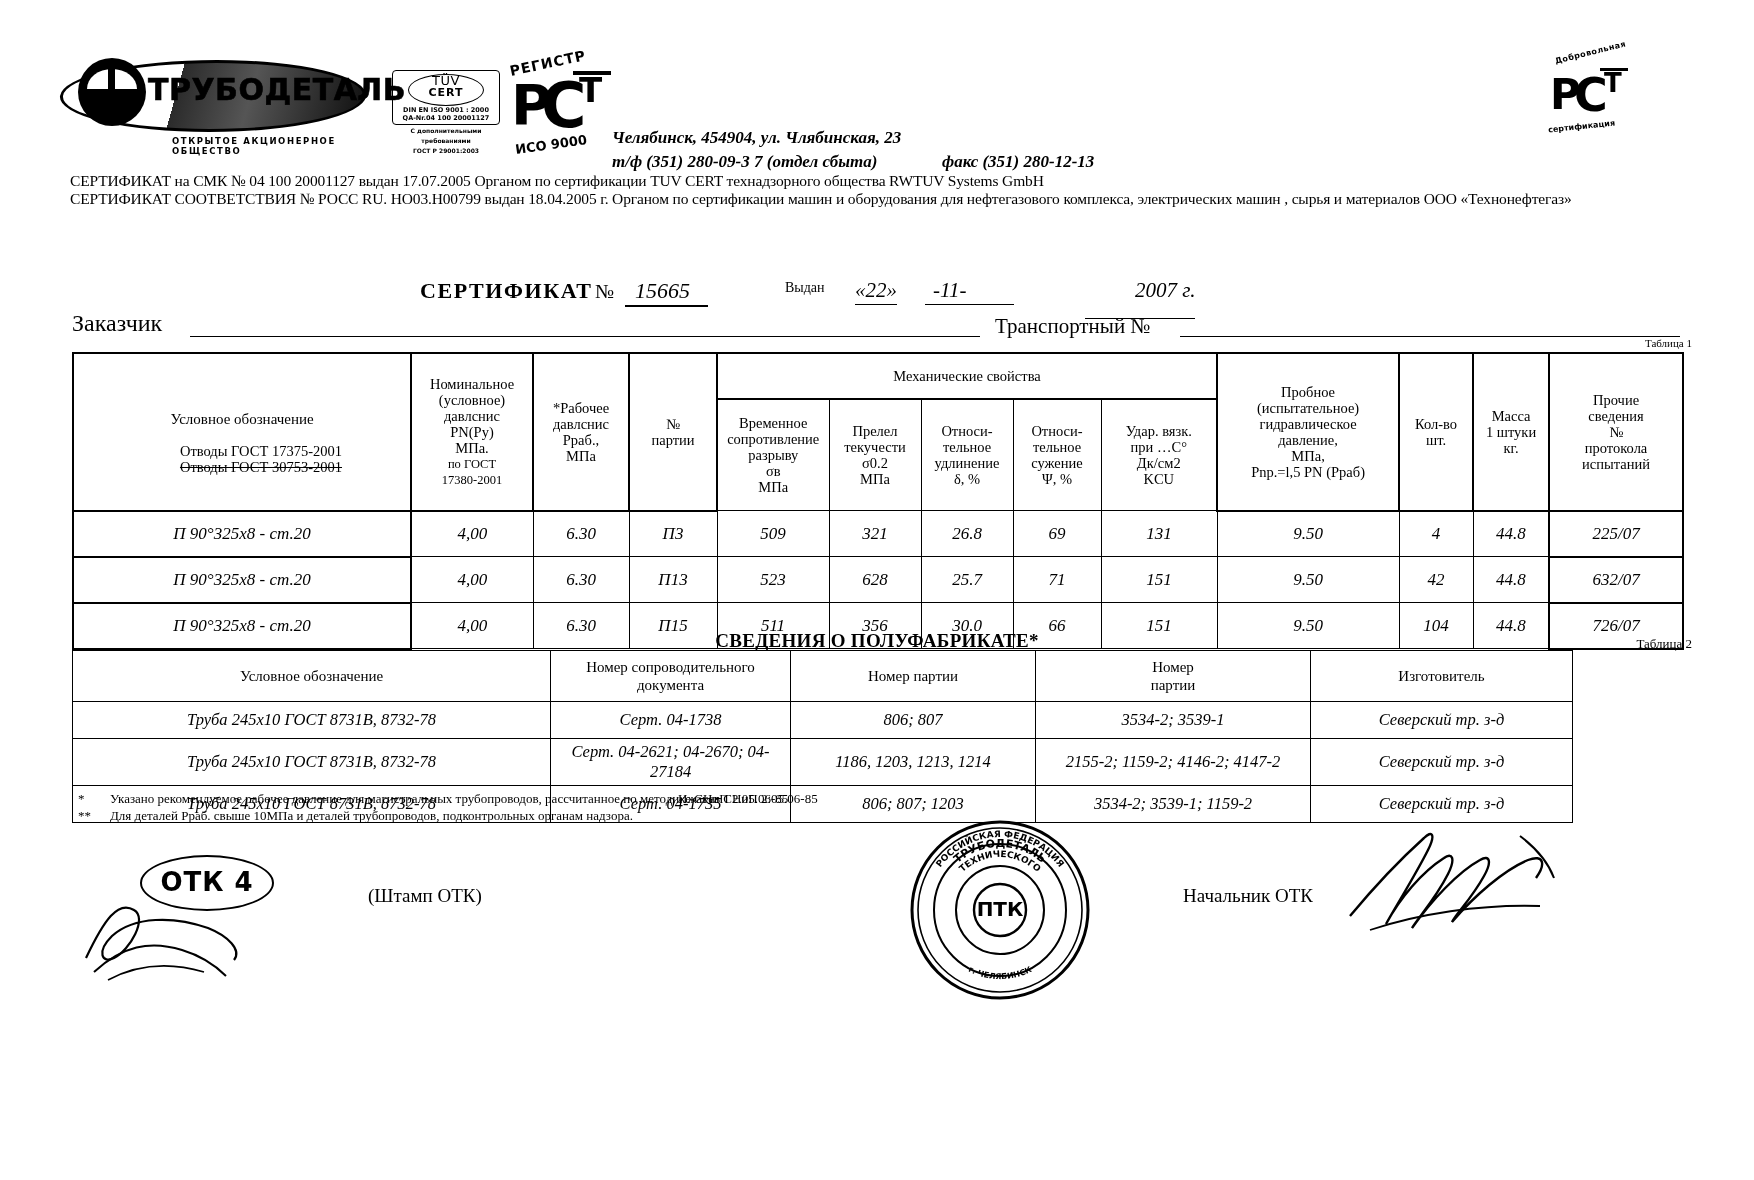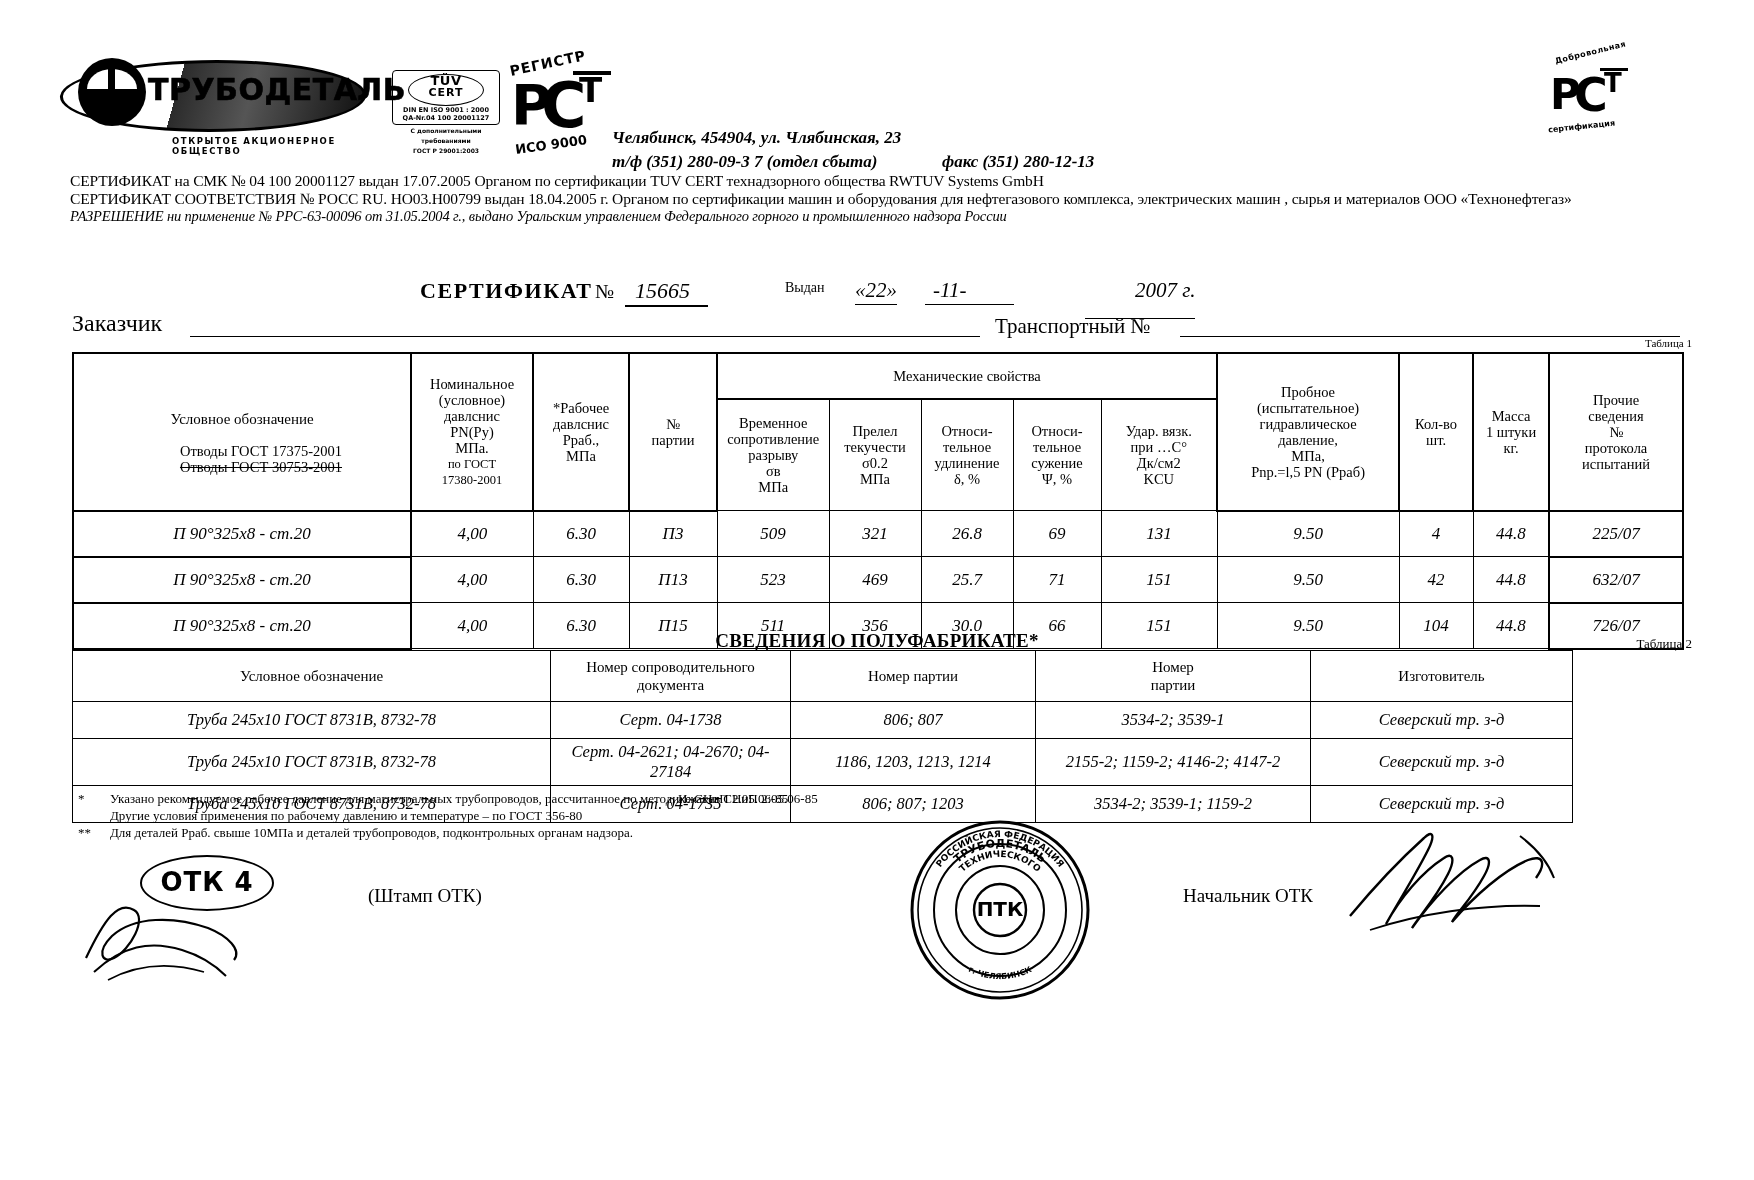--- a/index.html
+++ b/index.html
@@ -93,21 +93,21 @@
     border-radius: 4px;
     padding: 3px 2px 2px;
   }
   .tuv-oval {
     width: 74px; height: 30px;
     margin: 0 auto;
     border: 1.5px solid #000;
     border-radius: 50%;
     position: relative;
   }
-  .tuv-t { font-family:"DejaVu Sans",sans-serif; font-weight:bold; font-size:13px; line-height:12px; letter-spacing:0.5px;}
+  .tuv-t { font-family:"DejaVu Sans",sans-serif; font-weight:normal; font-size:13px; line-height:12px; letter-spacing:0.5px;}
   .tuv-c { font-family:"DejaVu Sans",sans-serif; font-weight:bold; font-size:11px; line-height:11px; letter-spacing:1px;}
   .tuv-line { font-family:"DejaVu Sans",sans-serif; font-size:6.5px; font-weight:bold; line-height:8px;}
   .tuv-foot { font-family:"DejaVu Sans",sans-serif; font-size:6px; font-weight:bold; line-height:8px; margin-top:2px;}
 
   .rst-block { position:absolute; left:505px; top:55px; width:110px; height:110px;}
   .rst-arc {
     position:absolute; left:4px; top:0px;
     font-family:"DejaVu Sans",sans-serif; font-weight:bold; font-size:14px;
     letter-spacing:1px;
     transform: rotate(-12deg);
@@ -401,21 +401,20 @@
   <div class="address">Челябинск, 454904, ул. Члябинская, 23</div>
   <div class="phones">
     <span>т/ф (351) 280-09-3 7 (отдел сбыта)</span>
     <span class="fax">факс (351) 280-12-13</span>
   </div>
 </div>
 
 <div class="certlines">
   <div>СЕРТИФИКАТ на СМК № 04 100 20001127 выдан 17.07.2005 Органом по сертификации TUV CERT технадзорного общества RWTUV Systems GmbH</div>
   <div class="wrap">СЕРТИФИКАТ СООТВЕТСТВИЯ № РОСС RU. НО03.Н00799 выдан  18.04.2005 г. Органом по сертификации машин и оборудования для нефтегазового комплекса, электрических машин , сырья и материалов ООО «Технонефтегаз»</div>
-  <div class="perm">РАЗРЕШЕНИЕ ни применение № РРС-63-00096 от 31.05.2004 г., выдано Уральским управлением Федерального горного и промышленного надзора России</div>
 </div>
 
 <div class="cert-title-row">
   <span class="cert-word">СЕРТИФИКАТ</span>
   <span class="cert-no">№</span>
   <span class="cert-num">15665</span>
   <span class="issued">Выдан</span>
   <span class="issue-day">«22»</span>
   <span class="issue-month">-11-</span>
   <span class="issue-year">2007 г.</span>
@@ -547,21 +546,21 @@
       <td class="val">4</td>
       <td class="val">44.8</td>
       <td class="val outer">225/07</td>
     </tr>
     <tr>
       <td class="val outer">П 90°325х8 - ст.20</td>
       <td class="val">4,00</td>
       <td class="val">6.30</td>
       <td class="val">П13</td>
       <td class="val">523</td>
-      <td class="val">469</td>
+      <td class="val">628</td>
       <td class="val">25.7</td>
       <td class="val">71</td>
       <td class="val">151</td>
       <td class="val">9.50</td>
       <td class="val">42</td>
       <td class="val">44.8</td>
       <td class="val outer">632/07</td>
     </tr>
     <tr>
       <td class="val outer">П 90°325х8 - ст.20</td>
@@ -630,23 +629,20 @@
       <td>Северский тр. з-д</td>
     </tr>
   </tbody>
 </table>
 
 <div class="notes">
   <div class="row strike-over">
     <span class="star">*</span>
     <span>Указано рекомендуемое рабочее давление для магистральных трубопроводов,  рассчитанное  по методике СНиП 2.05.06-85</span>
     <span class="over" style="left:600px">Ижакев СНиП 2:05.06-85</span>
-  </div>
-  <div class="row">
-    <span>Другие условия применения по рабочему давлению и температуре – по ГОСТ 356-80</span>
   </div>
   <div class="row">
     <span class="star">**</span>
     <span>Для деталей Рраб. свыше 10МПа и деталей трубопроводов, подконтрольных органам надзора.</span>
   </div>
 </div>
 
 <div class="stamp-otk">ОТК 4</div>
 <div class="stamp-otk-label">(Штамп ОТК)</div>
 <div class="chief-label">Начальник ОТК</div>

